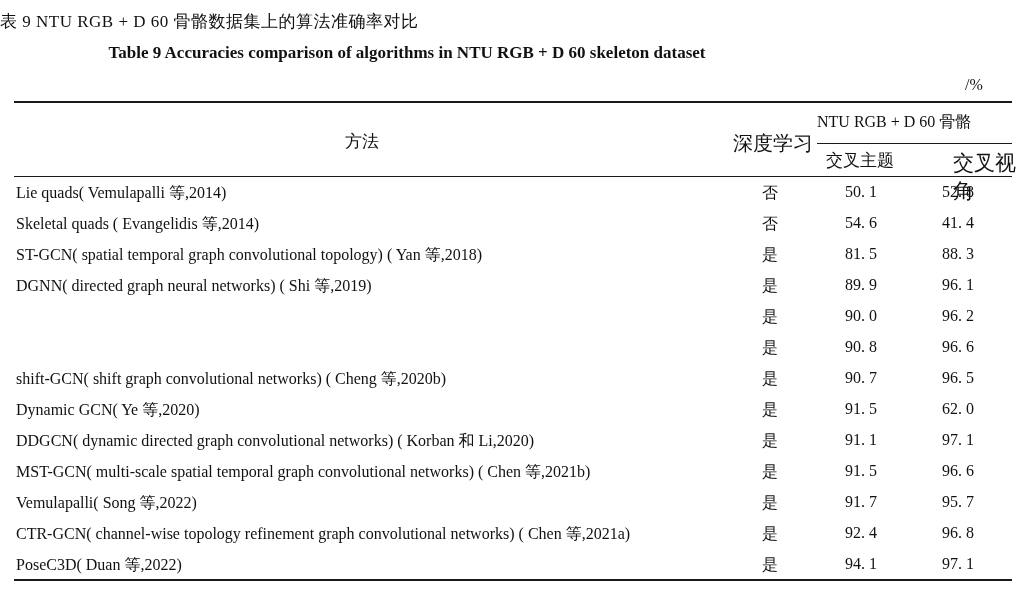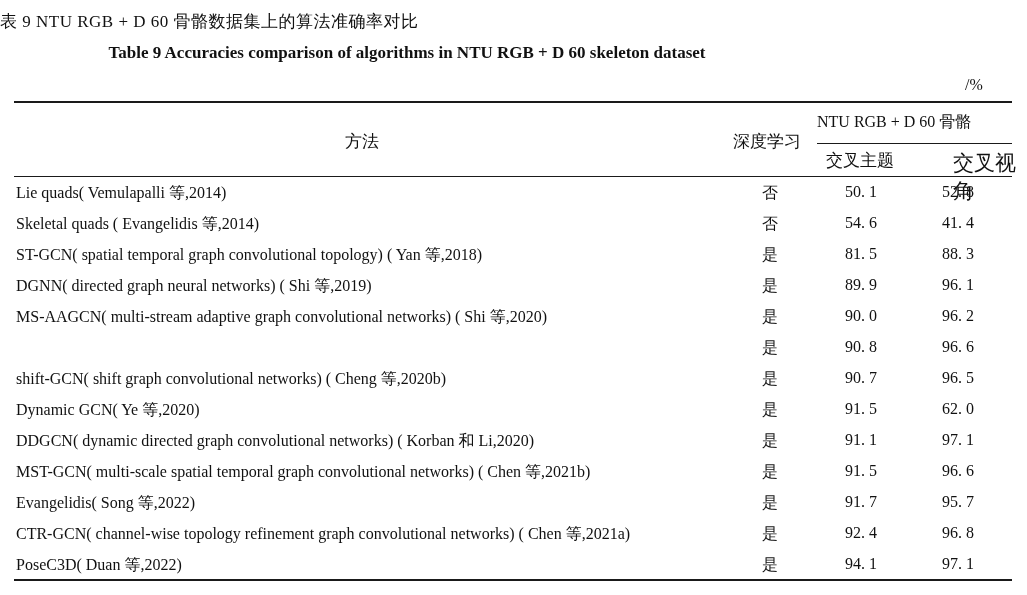--- a/index.html
+++ b/index.html
@@ -19,21 +19,21 @@
     .unit {
       position: absolute; left: 965px; top: 76px; font-size: 16px;
     }
     .rule { position: absolute; background: #1a1a1a; }
     .rule.top { left: 14px; top: 101px; width: 998px; height: 2px; }
     .rule.mid { left: 817px; top: 143px; width: 195px; height: 1px; }
     .rule.head { left: 14px; top: 176px; width: 998px; height: 1px; }
     .rule.bottom { left: 14px; top: 579px; width: 998px; height: 2px; }
 
     .h-method { position: absolute; left: 345px; top: 130px; font-size: 17px; }
-    .h-deep { position: absolute; left: 733px; top: 130px; font-size: 17px; }
+    .h-deep { position: absolute; left: 733px; top: 130px; font-size: 20px; }
     .h-dataset { position: absolute; left: 817px; top: 112px; width: 195px; text-align: left; font-size: 16px; }
     .h-cs { position: absolute; left: 826px; top: 149px; font-size: 17px; }
     .h-cv { position: absolute; left: 953px; top: 149px; font-size: 21px; }
 
     .rows { position: absolute; left: 0; top: 178px; width: 1027px; }
     .row { position: relative; height: 31px; }
     .row .method { position: absolute; left: 16px; top: 5px; font-size: 16px; white-space: nowrap; }
     .row .deep { position: absolute; left: 762px; top: 5px; font-size: 16px; }
     .row .cs { position: absolute; left: 845px; top: 5px; font-size: 16px; }
     .row .cv { position: absolute; left: 942px; top: 5px; font-size: 16px; }
@@ -73,21 +73,20 @@
     <span class="cs">81. 5</span>
     <span class="cv">88. 3</span>
   </div>
   <div class="row">
     <span class="method">DGNN( directed graph neural networks) ( Shi 等,2019)</span>
     <span class="deep">是</span>
     <span class="cs">89. 9</span>
     <span class="cv">96. 1</span>
   </div>
   <div class="row">
-    <span class="method">MS-AAGCN( multi-stream adaptive graph convolutional networks) ( Shi 等,2020)</span>
     <span class="deep">是</span>
     <span class="cs">90. 0</span>
     <span class="cv">96. 2</span>
   </div>
   <div class="row">
     <span class="deep">是</span>
     <span class="cs">90. 8</span>
     <span class="cv">96. 6</span>
   </div>
   <div class="row">
@@ -108,21 +107,21 @@
     <span class="cs">91. 1</span>
     <span class="cv">97. 1</span>
   </div>
   <div class="row">
     <span class="method">MST-GCN( multi-scale spatial temporal graph convolutional networks) ( Chen 等,2021b)</span>
     <span class="deep">是</span>
     <span class="cs">91. 5</span>
     <span class="cv">96. 6</span>
   </div>
   <div class="row">
-    <span class="method">Evangelidis( Song 等,2022)</span>
+    <span class="method">Vemulapalli( Song 等,2022)</span>
     <span class="deep">是</span>
     <span class="cs">91. 7</span>
     <span class="cv">95. 7</span>
   </div>
   <div class="row">
     <span class="method">CTR-GCN( channel-wise topology refinement graph convolutional networks) ( Chen 等,2021a)</span>
     <span class="deep">是</span>
     <span class="cs">92. 4</span>
     <span class="cv">96. 8</span>
   </div>

